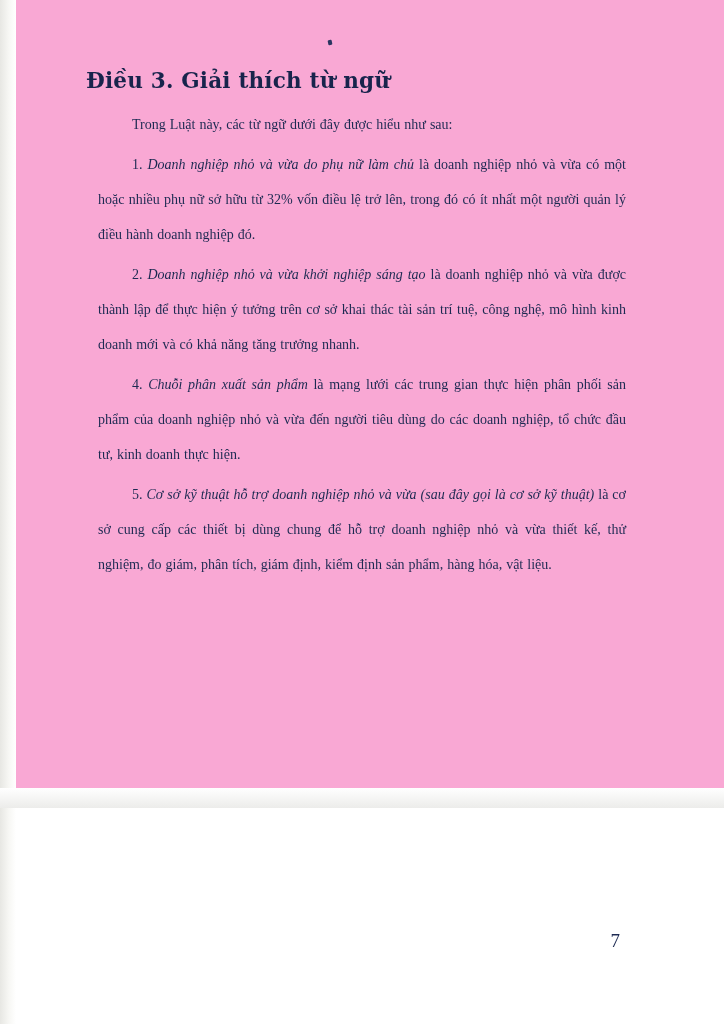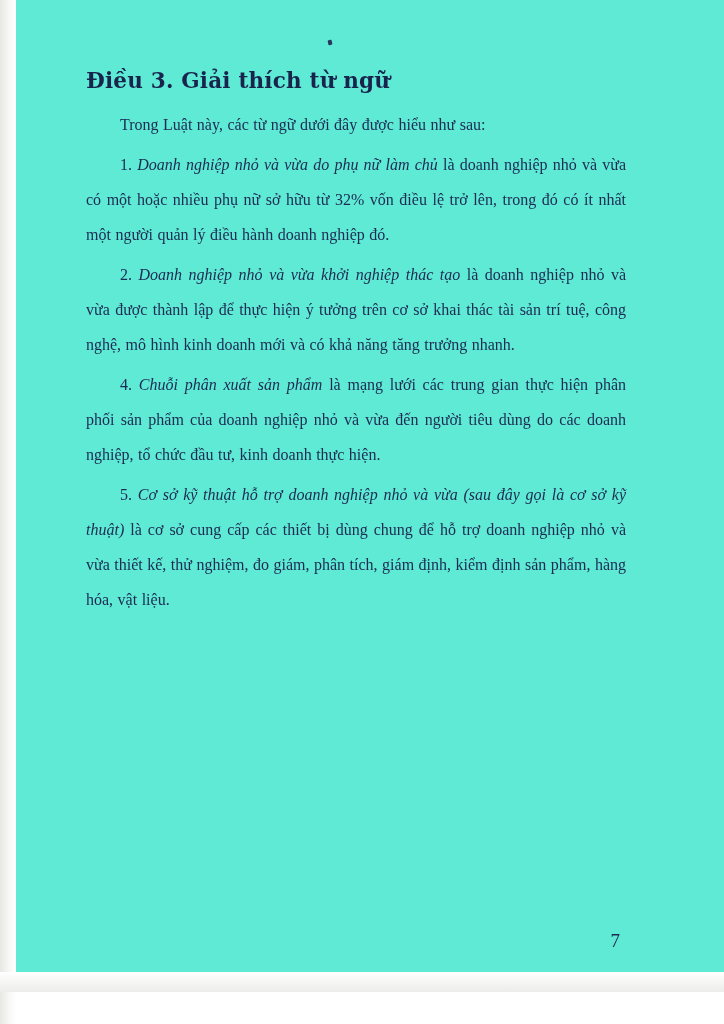--- a/index.html
+++ b/index.html
@@ -10,22 +10,22 @@
   body {
     width: 724px;
     height: 1024px;
     font-family: "Liberation Serif", serif;
     color: #1d2a52;
     overflow: hidden;
   }
   .page {
     position: relative;
     width: 724px;
-    height: 992px;
-    background: #5eead4;
+    height: 808px;
+    background: #f9a8d4;
     box-sizing: border-box;
   }
   .page-edge-left {
     position: absolute;
     left: 0;
     top: 0;
     width: 16px;
     height: 1024px;
     background: linear-gradient(to right, #e7e7e3 0%, #f7f7f4 55%, #ffffff 100%);
   }
@@ -55,22 +55,22 @@
   }
   h1.article-title {
     font-family: "DejaVu Serif", serif;
     font-weight: bold;
     font-size: 21.5px;
     letter-spacing: 0.2px;
     margin: 0 0 14px 0;
     color: #18244c;
   }
   p.para {
-    margin: 0 0 5px 0;
-    font-size: 16px;
+    margin: 0 0 5px 12px;
+    font-size: 14px;
     line-height: 35px;
     text-indent: 34px;
     text-align: justify;
     text-justify: inter-word;
     color: #1d2a52;
     word-spacing: 0.5px;
   }
   p.para em {
     font-style: italic;
   }
@@ -92,20 +92,20 @@
 <div class="page">
   <div class="page-edge-left"></div>
   <div class="page-edge-bottom"></div>
   <div class="dot-mark"></div>
 
   <div class="content">
     <h1 class="article-title">Điều 3. Giải thích từ ngữ</h1>
     <div id="body-text">
         <p class="para"><span>Trong Luật này, các từ ngữ dưới đây được hiểu như sau:</span></p>
         <p class="para"><span>1. </span><em>Doanh nghiệp nhỏ và vừa do phụ nữ làm chủ</em><span> là doanh nghiệp nhỏ và vừa có một hoặc nhiều phụ nữ sở hữu từ 32% vốn điều lệ trở lên, trong đó có ít nhất một người quản lý điều hành doanh nghiệp đó.</span></p>
-        <p class="para"><span>2. </span><em>Doanh nghiệp nhỏ và vừa khởi nghiệp thác tạo</em><span> là doanh nghiệp nhỏ và vừa được thành lập để thực hiện ý tưởng trên cơ sở khai thác tài sản trí tuệ, công nghệ, mô hình kinh doanh mới và có khả năng tăng trưởng nhanh.</span></p>
+        <p class="para"><span>2. </span><em>Doanh nghiệp nhỏ và vừa khởi nghiệp sáng tạo</em><span> là doanh nghiệp nhỏ và vừa được thành lập để thực hiện ý tưởng trên cơ sở khai thác tài sản trí tuệ, công nghệ, mô hình kinh doanh mới và có khả năng tăng trưởng nhanh.</span></p>
         <p class="para"><span>4. </span><em>Chuỗi phân xuất sản phẩm</em><span> là mạng lưới các trung gian thực hiện phân phối sản phẩm của doanh nghiệp nhỏ và vừa đến người tiêu dùng do các doanh nghiệp, tổ chức đầu tư, kinh doanh thực hiện.</span></p>
         <p class="para"><span>5. </span><em>Cơ sở kỹ thuật hỗ trợ doanh nghiệp nhỏ và vừa (sau đây gọi là cơ sở kỹ thuật)</em><span> là cơ sở cung cấp các thiết bị dùng chung để hỗ trợ doanh nghiệp nhỏ và vừa thiết kế, thử nghiệm, đo giám, phân tích, giám định, kiểm định sản phẩm, hàng hóa, vật liệu.</span></p>
       </div>
   </div>
 
   <div class="page-number">7</div>
 </div>
 
 </body></html>

